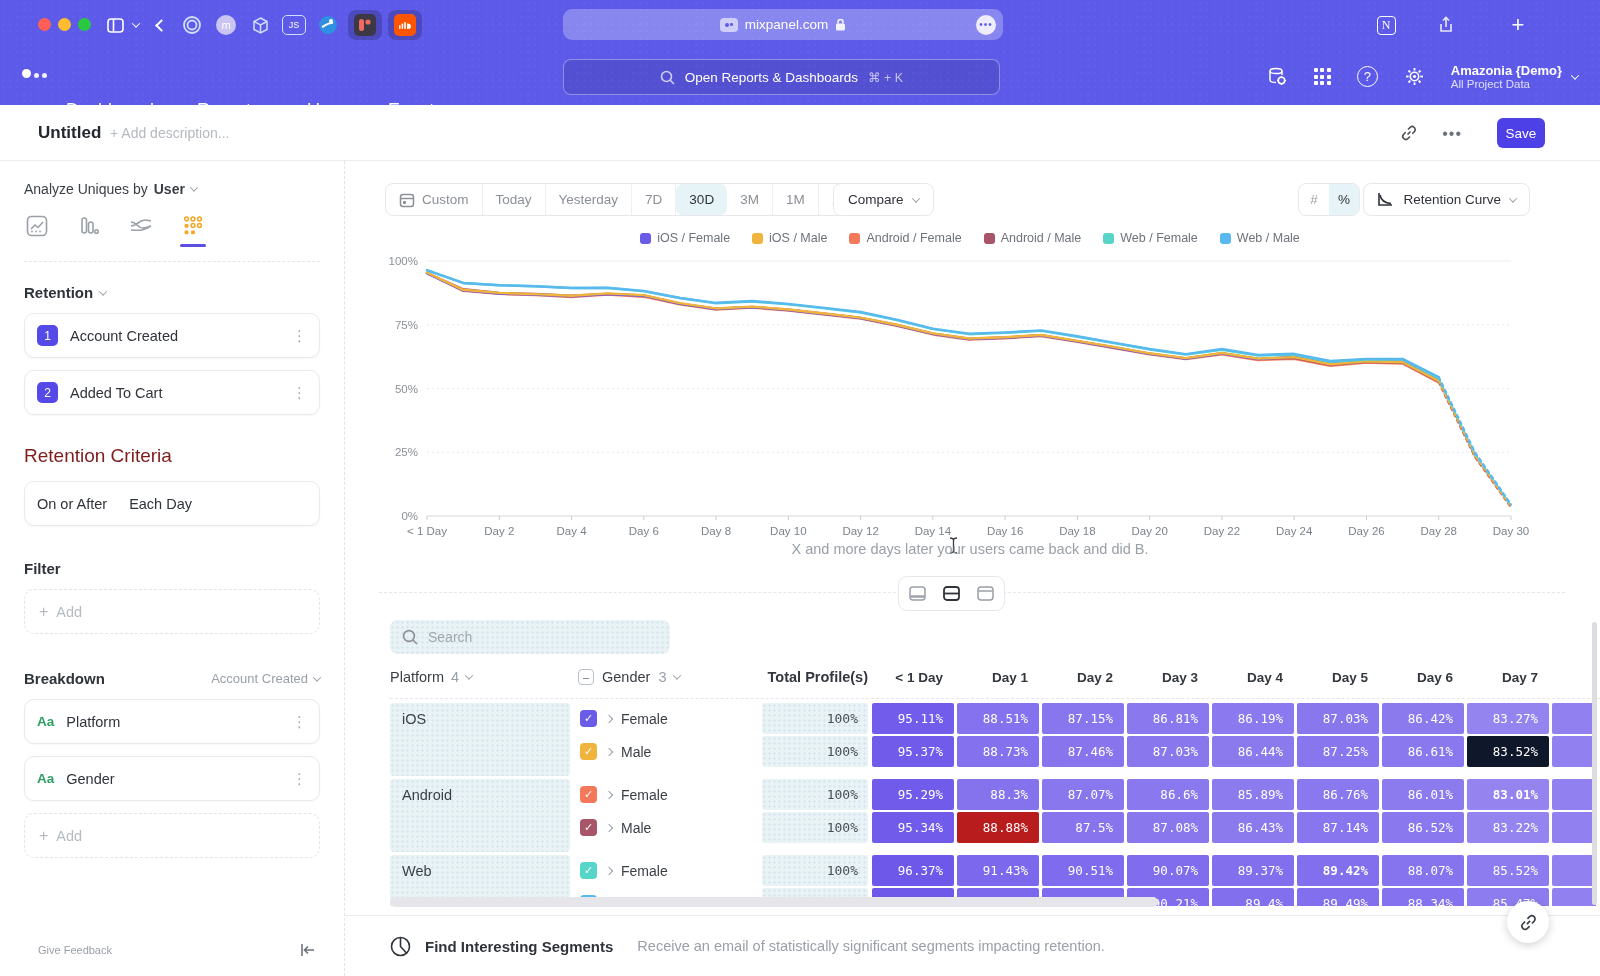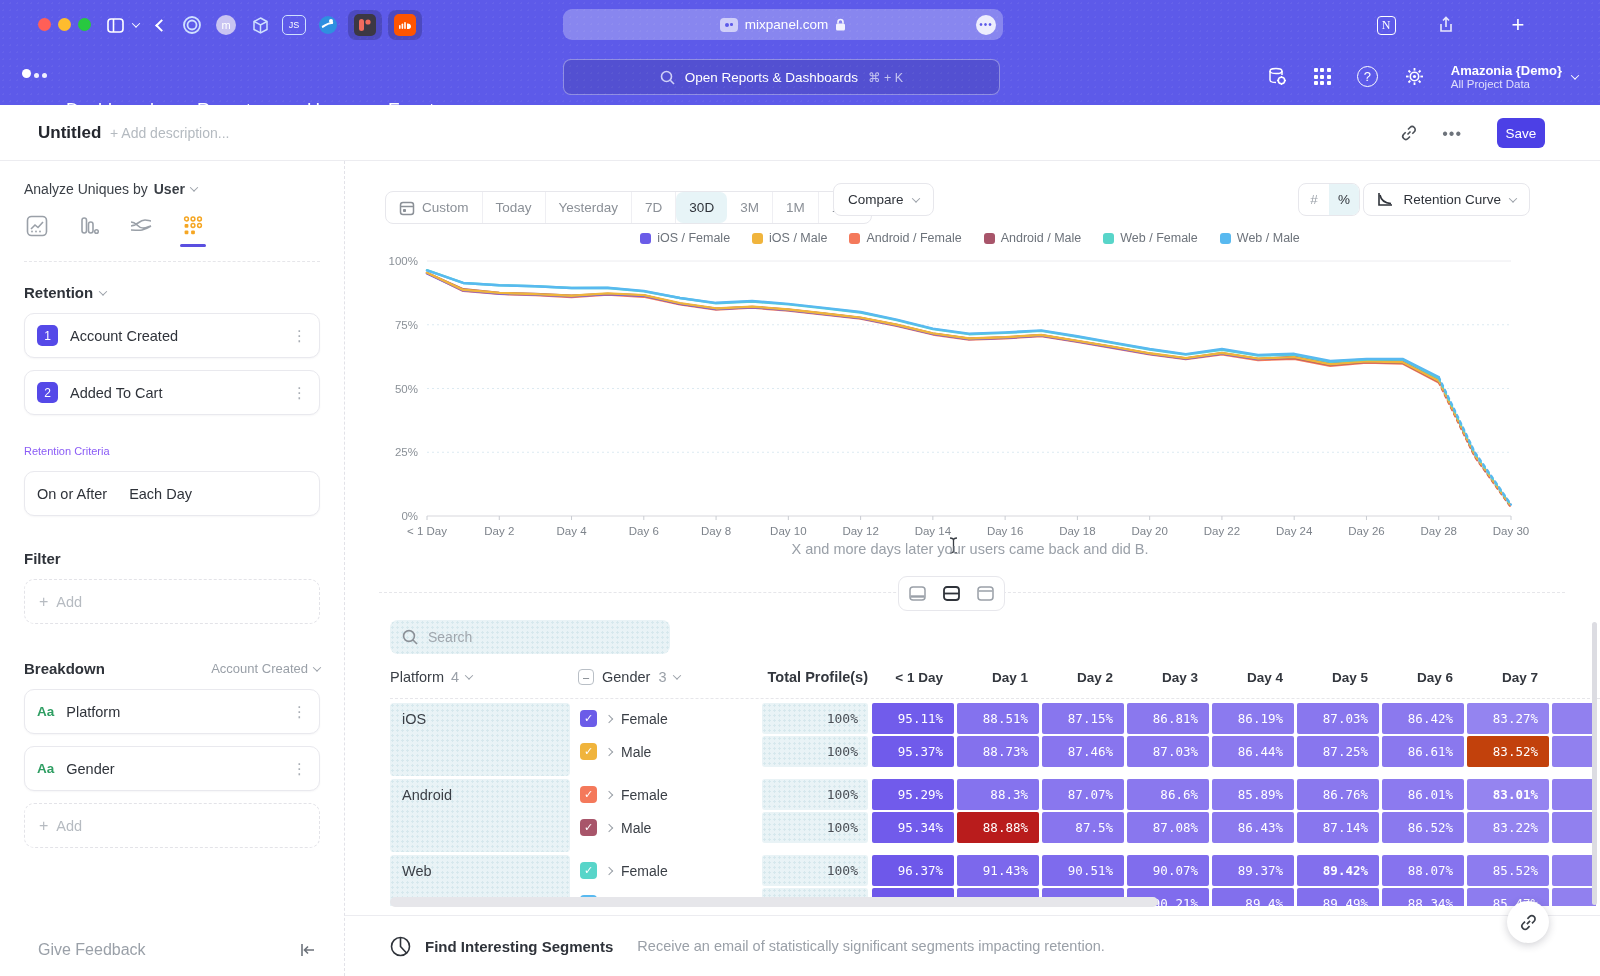--- a/index.html
+++ b/index.html
@@ -41,29 +41,29 @@
   .sbtab{width:26px;display:flex;flex-direction:column;align-items:center;gap:7px;color:#9aa0a8;}
   .sbtab .bar{width:26px;height:3px;border-radius:2px;background:transparent;}
   .sbtab.active .bar{background:#5a4fe0;}
   .sec-h{font-size:15px;font-weight:bold;color:#2f333a;display:flex;align-items:center;gap:7px;}
   .card{border:1px solid #e9e9ee;border-radius:10px;height:45px;display:flex;align-items:center;padding:0 12px;
     box-shadow:0 1px 2px rgba(30,30,60,0.04);background:#fff;margin-top:12px;}
   .badge{width:21px;height:21px;border-radius:5px;background:#5549e8;color:#fff;font-size:12px;display:flex;
     align-items:center;justify-content:center;margin-right:12px;}
   .card-label{font-size:14.5px;color:#2f333a;flex:1;}
   .kebab{color:#a9aeb5;font-size:15px;}
-  .subtle-h{font-size:11px;color:#8b5cf6;margin-top:26px;}
+  .subtle-h{font-size:19px;color:#7f1d1d;margin-top:26px;}
   .addbox{border:1px dashed #e3e3e8;border-radius:10px;height:45px;display:flex;align-items:center;padding:0 14px;
     color:#b6bbc1;font-size:14.5px;gap:8px;margin-top:12px;}
   .aa{color:#2f9e63;font-weight:bold;font-size:13.5px;margin-right:12px;}
   .sb-foot{position:absolute;left:0;bottom:0;width:100%;height:52px;display:flex;align-items:center;
-    justify-content:space-between;padding:0 28px 0 38px;color:#9aa0a8;font-size:16px;}
+    justify-content:space-between;padding:0 28px 0 38px;color:#9aa0a8;font-size:11px;}
   
   .main{position:absolute;left:345px;top:161px;width:1255px;height:815px;background:#fff;overflow:hidden;}
-  .seg-group{position:absolute;left:40px;top:30px;height:33px;border:1px solid #e7e7ec;border-radius:8px;
+  .seg-group{position:absolute;left:40px;top:22px;height:33px;border:1px solid #e7e7ec;border-radius:8px;
     display:flex;align-items:stretch;background:#fff;}
   .seg-item{display:flex;align-items:center;gap:7px;padding:0 13px;font-size:13.5px;color:#8b9097;
     border-right:1px solid #efeff3;}
   .seg-item:last-child{border-right:none;}
   .seg-item.active{background:#e7f4f7;color:#2f333a;border-radius:7px;border-right:none;}
   .comparebtn{position:absolute;left:488px;top:22px;height:33px;border:1px solid #e7e7ec;border-radius:8px;
     display:flex;align-items:center;gap:9px;padding:0 14px;font-size:13.5px;color:#2f333a;background:#fff;}
   .unit-toggle{position:absolute;right:240px;top:22px;height:33px;border:1px solid #e7e7ec;border-radius:8px;
     display:flex;background:#fff;overflow:hidden;}
   .unit{width:30px;display:flex;align-items:center;justify-content:center;font-size:13.5px;color:#9aa0a8;}
@@ -657,21 +657,21 @@
               <span class="glabel">Male</span>
             </div>
             <div class="tcell dotbg">100%</div>
             <div class="dcell" style="background: rgb(112, 91, 235);">95.37%</div>
             <div class="dcell" style="background: rgb(132, 113, 237);">88.73%</div>
             <div class="dcell" style="background: rgb(136, 117, 238);">87.46%</div>
             <div class="dcell" style="background: rgb(137, 119, 238);">87.03%</div>
             <div class="dcell" style="background: rgb(139, 121, 238);">86.44%</div>
             <div class="dcell" style="background: rgb(136, 118, 238);">87.25%</div>
             <div class="dcell" style="background: rgb(138, 120, 238);">86.61%</div>
-            <div class="dcell" style="background: #c2410c;">83.52%</div>
+            <div class="dcell" style="background: #0f172a;">83.52%</div>
             <div class="sliver"></div>
           </div>
         </div>
       </div>
       <div class="group">
         <div class="pcell dotbg">Android</div>
         <div class="rows">
           <div class="trow">
             <div class="gcell">
               <span class="cbx" style="background: rgb(244, 121, 91);">✓</span>

